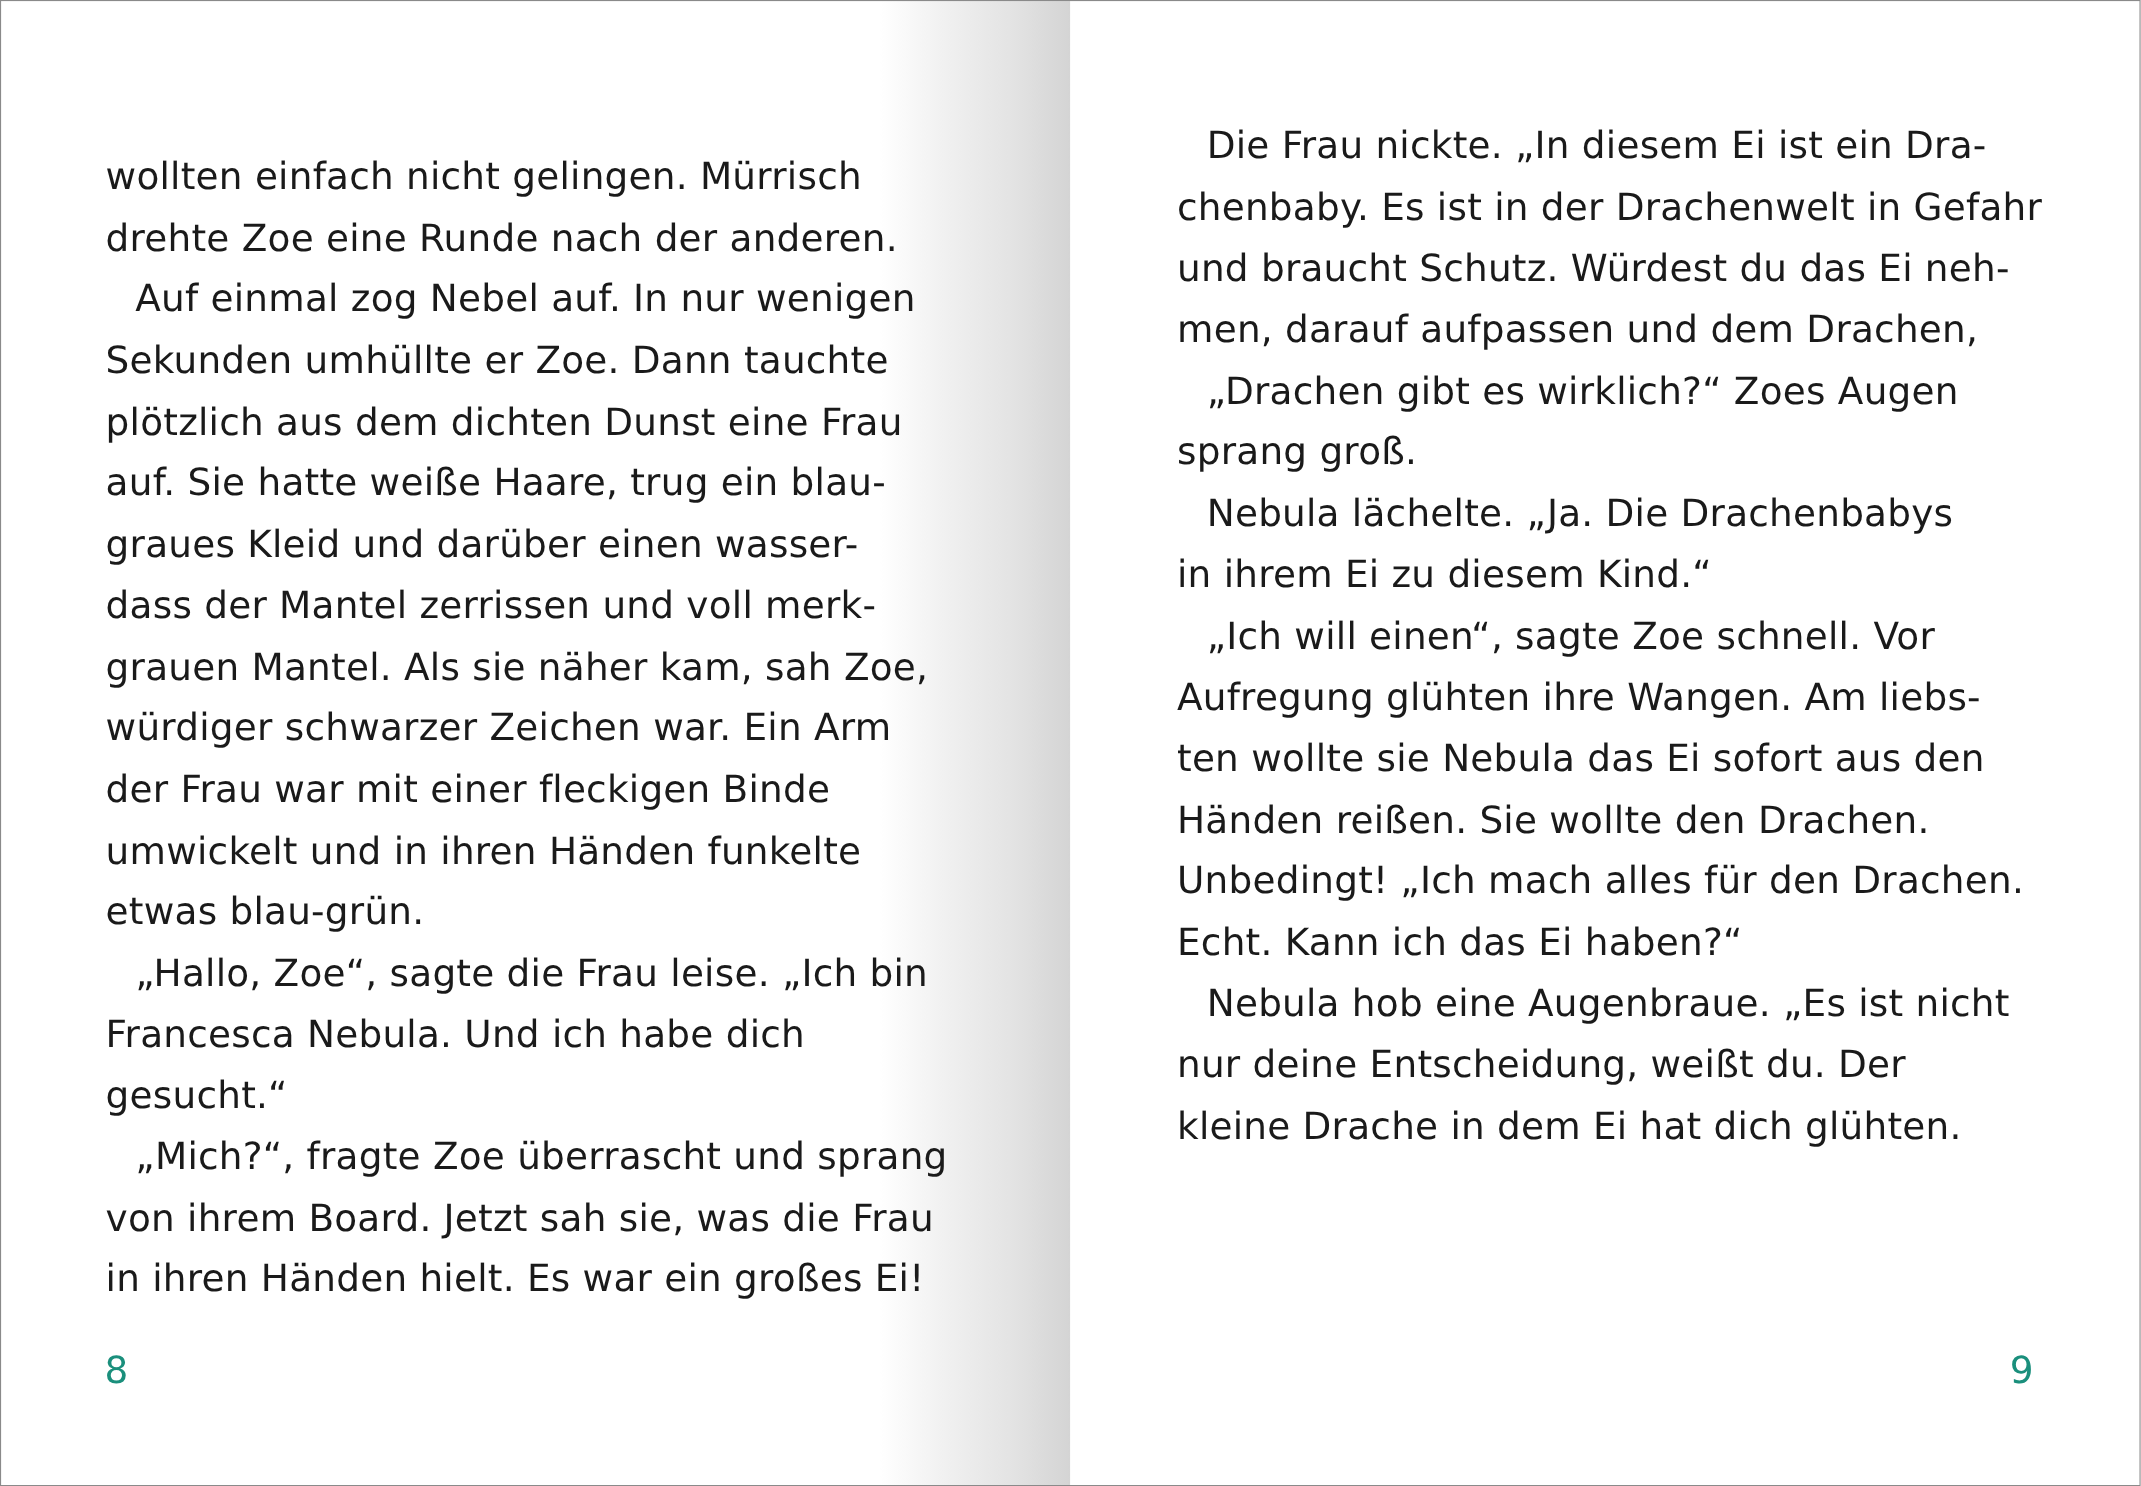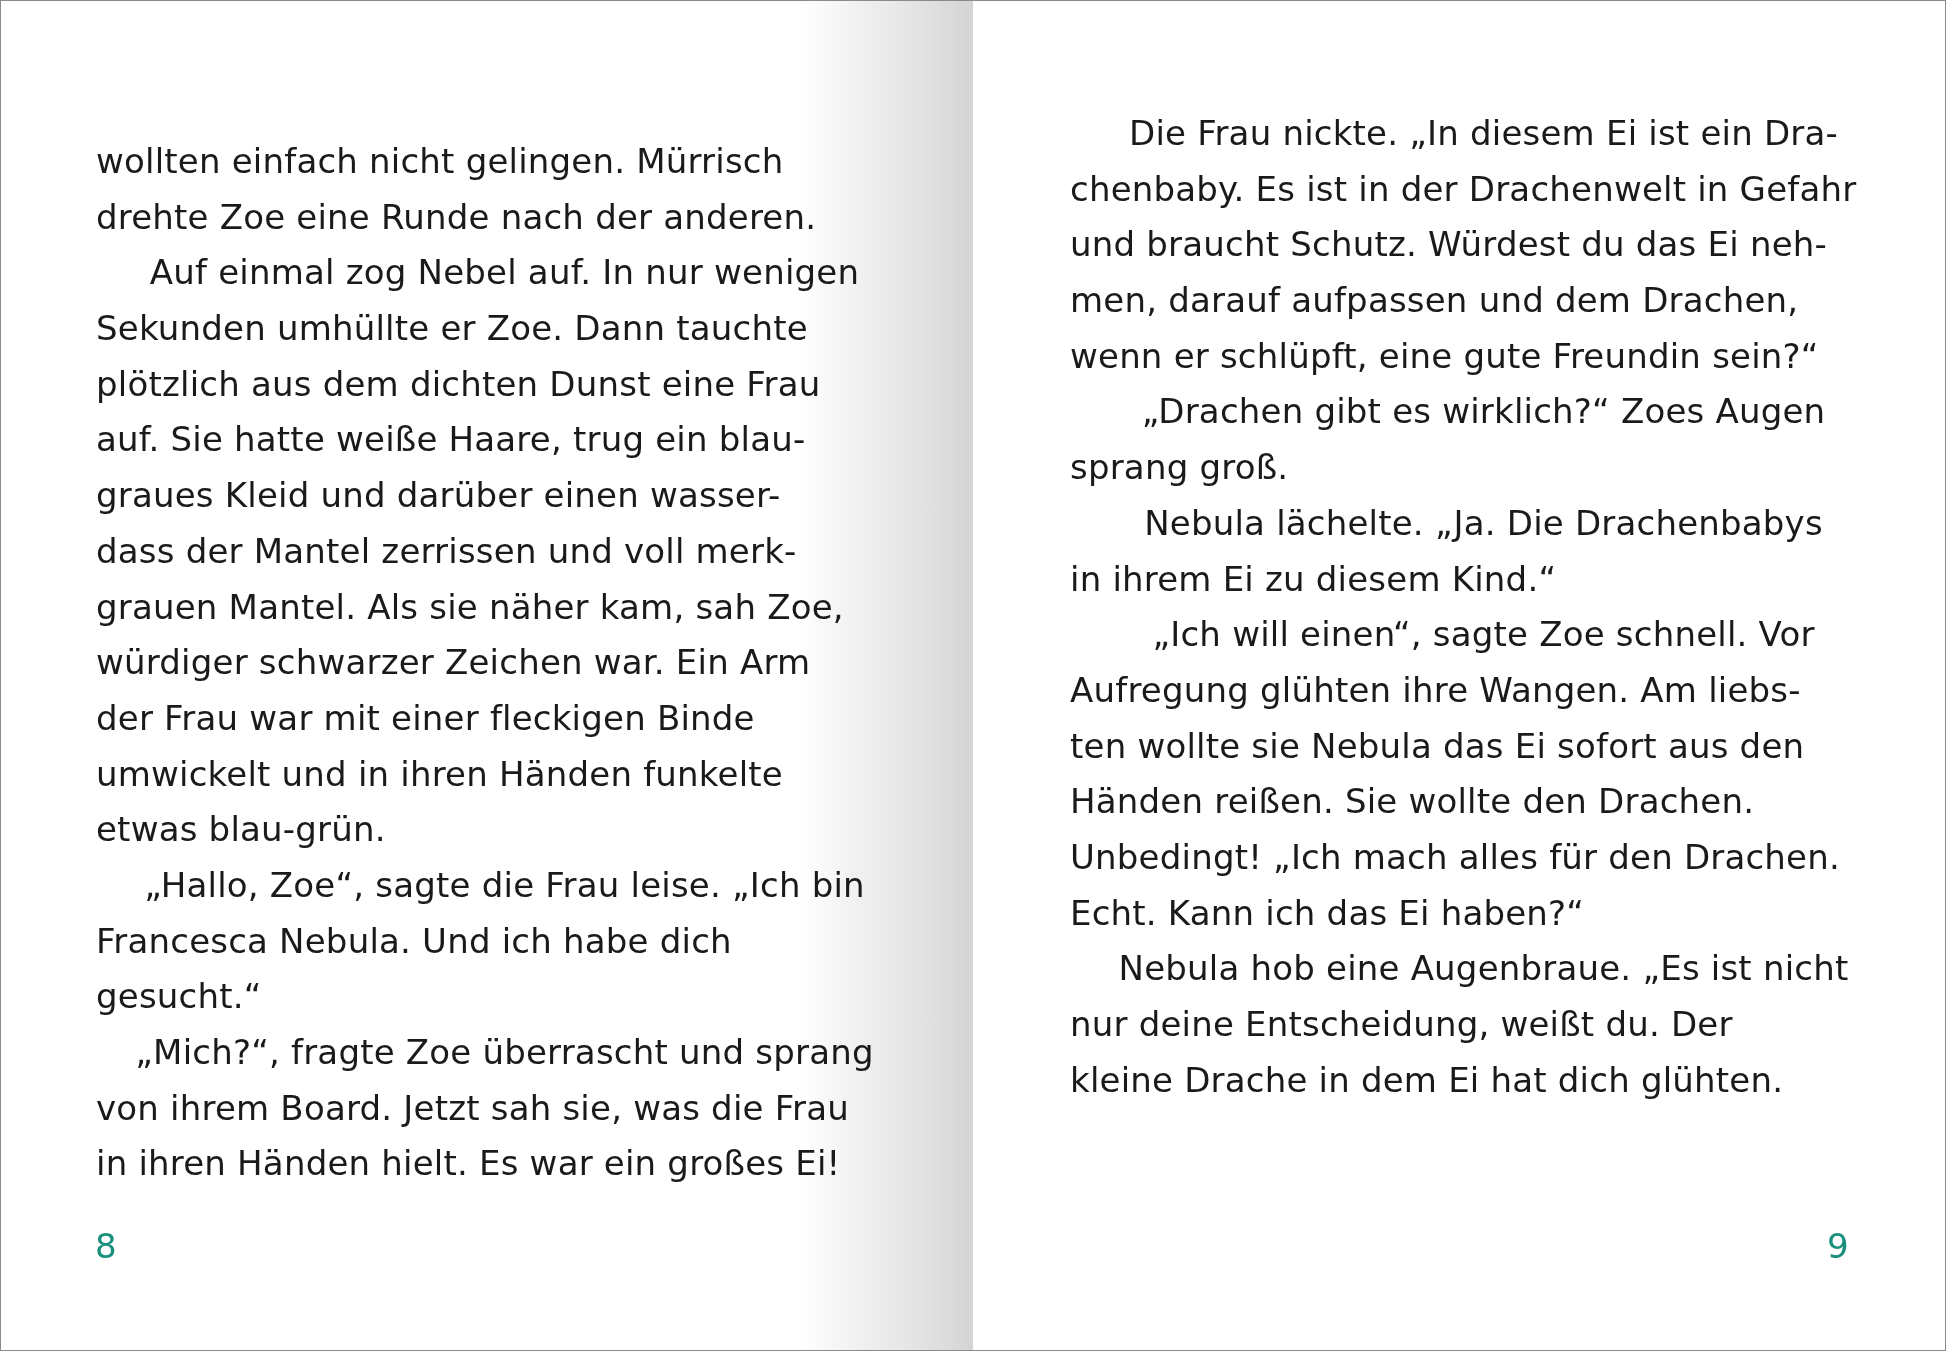--- a/index.html
+++ b/index.html
@@ -22,21 +22,21 @@
     background: linear-gradient(to right, #ffffff 0%, #f2f2f2 30%, #e3e3e3 70%, #d4d4d4 100%);
   }
   .text {
     position: absolute; top: 106px;
     font-size: 34px; line-height: 55.7px; color: #1a1a1a;
     letter-spacing: 0.2px;
   }
   .page-left .text { left: 96px; width: 790px; margin-top: 28px; }
   .page-right .text { left: 97px; width: 800px; }
   .line { white-space: nowrap; height: 55.7px; }
-  .line.indent { padding-left: 27px; text-align: center; }
+  .line.indent { padding-left: 27px; }
   .page-num {
     position: absolute; top: 1226px; font-size: 34px; color: #1a8f7c;
     font-family: "DejaVu Sans", sans-serif;
   }
   .page-left .page-num { left: 95px; }
   .page-right .page-num { left: 854px; }
 </style>
 </head>
 <body>
 
@@ -65,21 +65,20 @@
     </div>
   <div class="page-num">8</div>
 </div>
 
 <div class="page page-right">
   <div class="text" id="right-text">
       <div class="line indent">Die Frau nickte. „In diesem Ei ist ein Dra-</div>
       <div class="line">chenbaby. Es ist in der Drachenwelt in Gefahr</div>
       <div class="line">und braucht Schutz. Würdest du das Ei neh-</div>
       <div class="line">men, darauf aufpassen und dem Drachen,</div>
-      <div class="line">wenn er schlüpft, eine gute Freundin sein?“</div>
       <div class="line indent">„Drachen gibt es wirklich?“ Zoes Augen</div>
       <div class="line">sprang groß.</div>
       <div class="line indent">Nebula lächelte. „Ja. Die Drachenbabys</div>
       <div class="line">in ihrem Ei zu diesem Kind.“</div>
       <div class="line indent">„Ich will einen“, sagte Zoe schnell. Vor</div>
       <div class="line">Aufregung glühten ihre Wangen. Am liebs-</div>
       <div class="line">ten wollte sie Nebula das Ei sofort aus den</div>
       <div class="line">Händen reißen. Sie wollte den Drachen.</div>
       <div class="line">Unbedingt! „Ich mach alles für den Drachen.</div>
       <div class="line">Echt. Kann ich das Ei haben?“</div>

